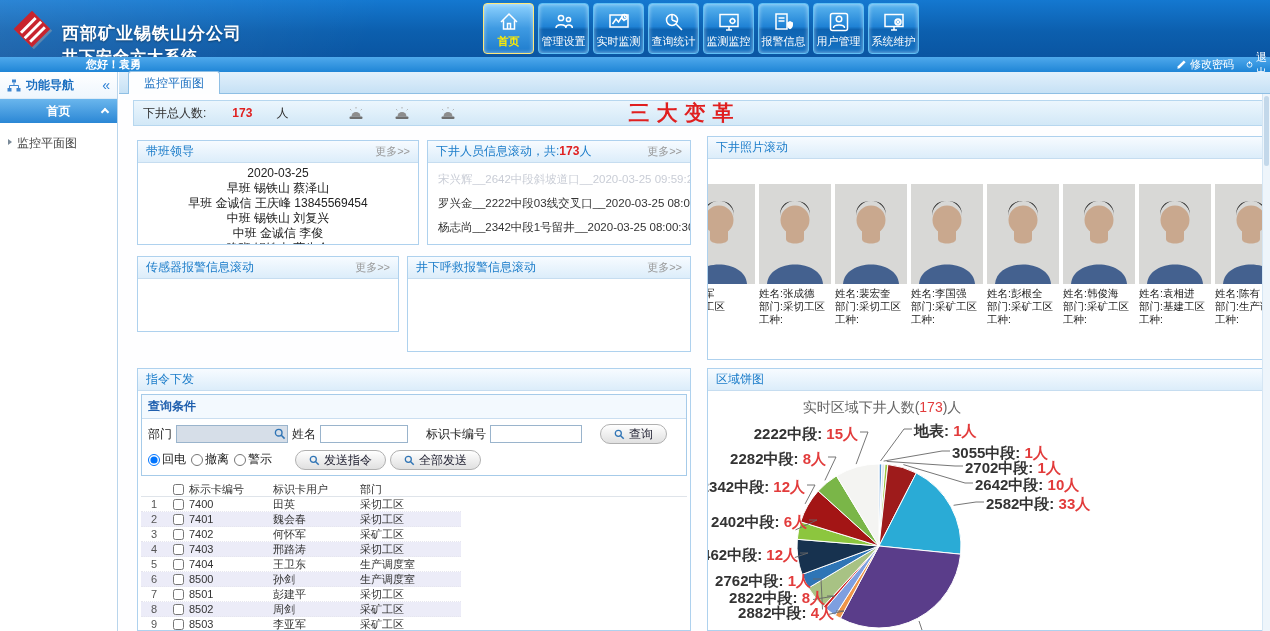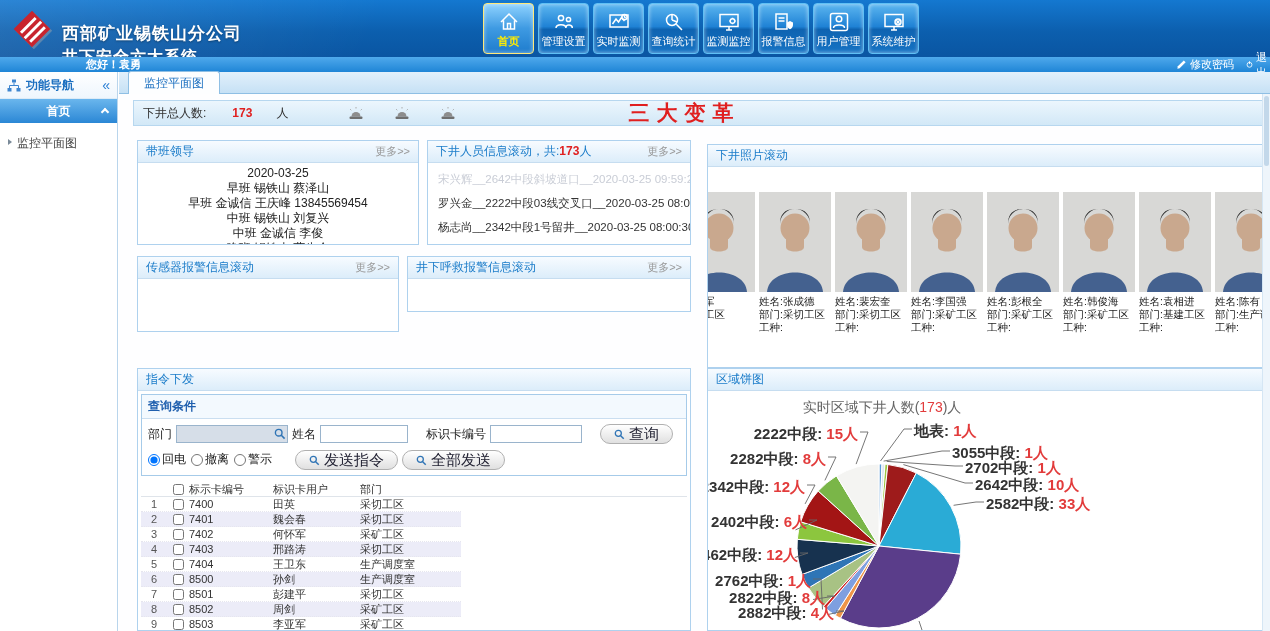--- a/index.html
+++ b/index.html
@@ -68,42 +68,42 @@
   .p-more{color:#999;font-size:11px;cursor:pointer;}
   .p-bd{position:relative;height:calc(100% - 22px);}
 
   #p-leaders{left:18px;top:46px;width:282px;height:105px;}
   #p-leaders .p-bd{text-align:center;padding-top:3px;line-height:15px;color:#222;font-size:12px;}
   #p-miners{left:308px;top:46px;width:264px;height:105px;}
   #p-miners .p-bd{padding:9px 10px 0;}
   .m-row{margin-bottom:9px;white-space:nowrap;color:#333;font-size:11.5px;}
   .m-row.faded{color:#c9cdd6;}
   #p-sensor{left:18px;top:162px;width:262px;height:76px;}
-  #p-sos{left:288px;top:162px;width:284px;height:56px;}
+  #p-sos{left:288px;top:162px;width:284px;height:96px;}
   #p-command{left:18px;top:274px;width:554px;height:263px;}
-  #p-photos{left:588px;top:42px;width:556px;height:224px;margin-top:8px;}
+  #p-photos{left:588px;top:42px;width:556px;height:224px;}
   #p-pie{left:588px;top:274px;width:556px;height:263px;}
 
   
   .ph-row{position:absolute;left:-25px;top:25px;display:flex;}
   .ph-cell{width:72px;margin-right:4px;flex:none;}
   .ph-img{width:72px;height:100px;background:#d8d8d6;}
   .ph-lines{margin-top:3px;font-size:10.5px;line-height:13px;color:#222;white-space:nowrap;}
 
   
   .qbox{margin:3px;border:1px solid #a6cbe9;}
   .q-hd{padding:3px 6px;font-weight:bold;color:#1f5fae;border-bottom:1px solid #cadef0;background:#f3f9fe;}
   .q-row{display:flex;align-items:center;padding:5px 6px 1px;gap:4px;color:#222;}
   .inp{height:18px;border:1px solid #9ab4cc;font-size:11px;padding:0 3px;font-family:inherit;}
   .dept-wrap{position:relative;display:inline-flex;}
   .dept-wrap .inp{width:112px;background:#d6dee8;}
   .dept-wrap svg{position:absolute;right:2px;top:3px;}
   .w90{width:88px;} .w95{width:92px;background:#fff;}
   .btn-pill{display:inline-flex;align-items:center;gap:4px;height:20px;padding:0 13px;border:1px solid #b0b0b0;
-       border-radius:11px;background:linear-gradient(#ffffff,#e0e0e0);font-size:15px;color:#223;cursor:pointer;font-family:inherit;}
+       border-radius:11px;background:linear-gradient(#ffffff,#e0e0e0);font-size:12px;color:#223;cursor:pointer;font-family:inherit;}
   .q-row label{display:inline-flex;align-items:center;gap:2px;margin-right:5px;cursor:pointer;}
   .q-row input[type=radio]{width:12px;height:12px;margin:0;}
   .gap14{margin-left:14px;}
 
   
   .cmd-table{margin:6px 3px 0;}
   .t-hd,.t-row{display:flex;align-items:center;height:15px;font-size:11px;color:#333;}
   .t-hd{border-bottom:1px solid #dfe4ea;color:#333;}
   .t-row{width:320px;border-bottom:1px dotted #e6e6ef;}
   .t-row.even{background:#ececf8;}

